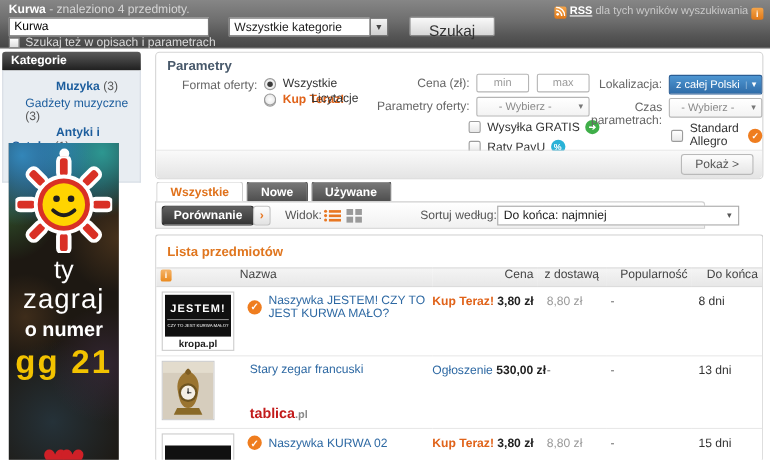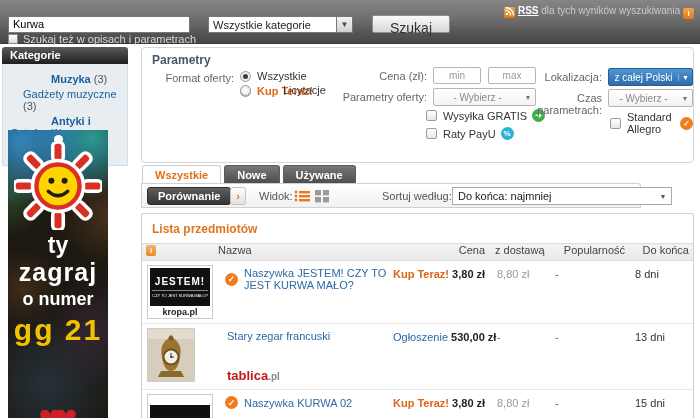--- a/index.html
+++ b/index.html
@@ -51,22 +51,22 @@
       radial-gradient(circle at 50% 1%, rgba(36,105,165,.9), rgba(36,105,165,0) 26%),
       radial-gradient(circle at 0% 22%, rgba(60,120,60,.5), rgba(60,120,60,0) 18%),
       radial-gradient(circle at 100% 30%, rgba(120,80,40,.45), rgba(120,80,40,0) 22%),
       radial-gradient(circle at 15% 55%, rgba(95,65,35,.5), rgba(95,65,35,0) 22%),
       radial-gradient(circle at 88% 70%, rgba(70,50,80,.5), rgba(70,50,80,0) 24%),
       radial-gradient(circle at 40% 88%, rgba(45,75,95,.5), rgba(45,75,95,0) 28%),
       #1d1812;
     text-align:center; cursor:pointer; }
   .hole { width:9px; height:9px; border-radius:50%; background:#fff; margin:5px auto 0; }
   .sun { width:88px; height:88px; margin:-2px auto 0; display:block; }
-  .ad-ty     { color:#fff; font-size:23px; font-weight:bold; line-height:26px; margin-top:2px;text-align:center; }
-  .ad-zagraj { color:#fff; font-size:25px; font-weight:bold; line-height:28px; letter-spacing:1px; }
+  .ad-ty     { color:#fff; font-size:23px; font-weight:normal; line-height:26px; margin-top:2px;text-align:center; }
+  .ad-zagraj { color:#fff; font-size:25px; font-weight:normal; line-height:28px; letter-spacing:1px; }
   .ad-numer  { color:#fff; font-size:18px; font-weight:bold; line-height:26px; }
   .ad-gg     { color:#f2c200; font-size:30px; font-weight:bold; line-height:36px; letter-spacing:2px; }
   .hearts { position:absolute; bottom:-20px; left:0; width:100%; text-align:center; }
   .hearts span { color:#cf2027; font-size:40px; line-height:40px; margin:0 -4px; }
 
   
   .fpanel { position:absolute; left:141px; top:47px; width:553px; height:116px;
     background:#fff; border:1px solid #d5d5d5; border-radius:4px; }
   .fpanel-title { position:absolute; left:10px; top:5px; color:#47586a; font-weight:bold; font-size:12px; }
   .flabel { position:absolute; color:#666; text-align:right; }
@@ -160,20 +160,23 @@
   .end-cell { color:#333; padding:7px 0 0 6px; }
   .th-right { text-align:right; padding-right:4px; }
   .icon-i { width:10px; height:11px; border-radius:2px; background:linear-gradient(#f5b469,#ea8a1e);
     color:#fff; font-size:8px; font-weight:bold; display:inline-flex; align-items:center;
     justify-content:center; margin-left:4px; }
 </style>
 </head>
 <body>
 
 <div class="topbar">
+  <div class="results">
+    <b>Kurwa</b><span> - znaleziono 4 przedmioty.</span>
+  </div>
   <div class="search-row">
     <input class="search-input" value="Kurwa" style="">
     <div class="combo">
       <div class="combo-text">Wszystkie kategorie</div>
       <div class="combo-btn">▼</div>
     </div>
     <button class="btn-szukaj">Szukaj</button>
   </div>
   <div class="desc-row">
     <span class="cb"></span>
@@ -291,20 +294,23 @@
   <div class="dd" style="position:absolute; left:466px; top:41px; width:85px;">
     <span class="txt">- Wybierz -</span>
     <span class="arr">▼</span>
   </div>
   <div class="frow" style="left:468px; top:63px;">
     <span class="fcb"></span>
     <span>Standard Allegro</span>
     <span class="circ orange">✓</span>
   </div>
 
+  <div class="fpanel-foot">
+    <button class="btn-pokaz">Pokaż &gt;</button>
+  </div>
 </div>
 
 <div class="tabs">
   <div class="tab active">Wszystkie</div>
   <div class="tab dark">Nowe</div>
   <div class="tab dark">Używane</div>
 </div>
 
 <div class="toolbar">
   <button class="btn-cmp">Porównanie</button>

